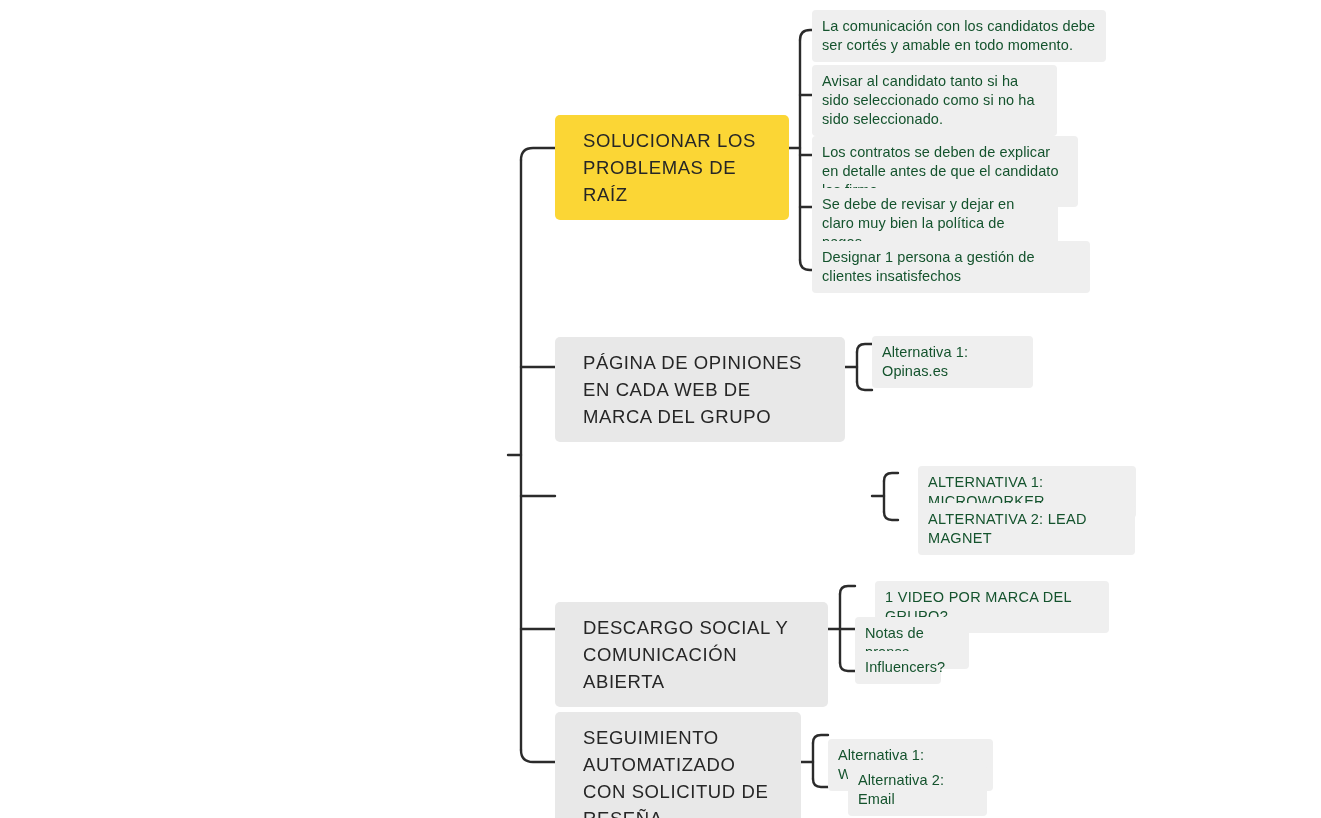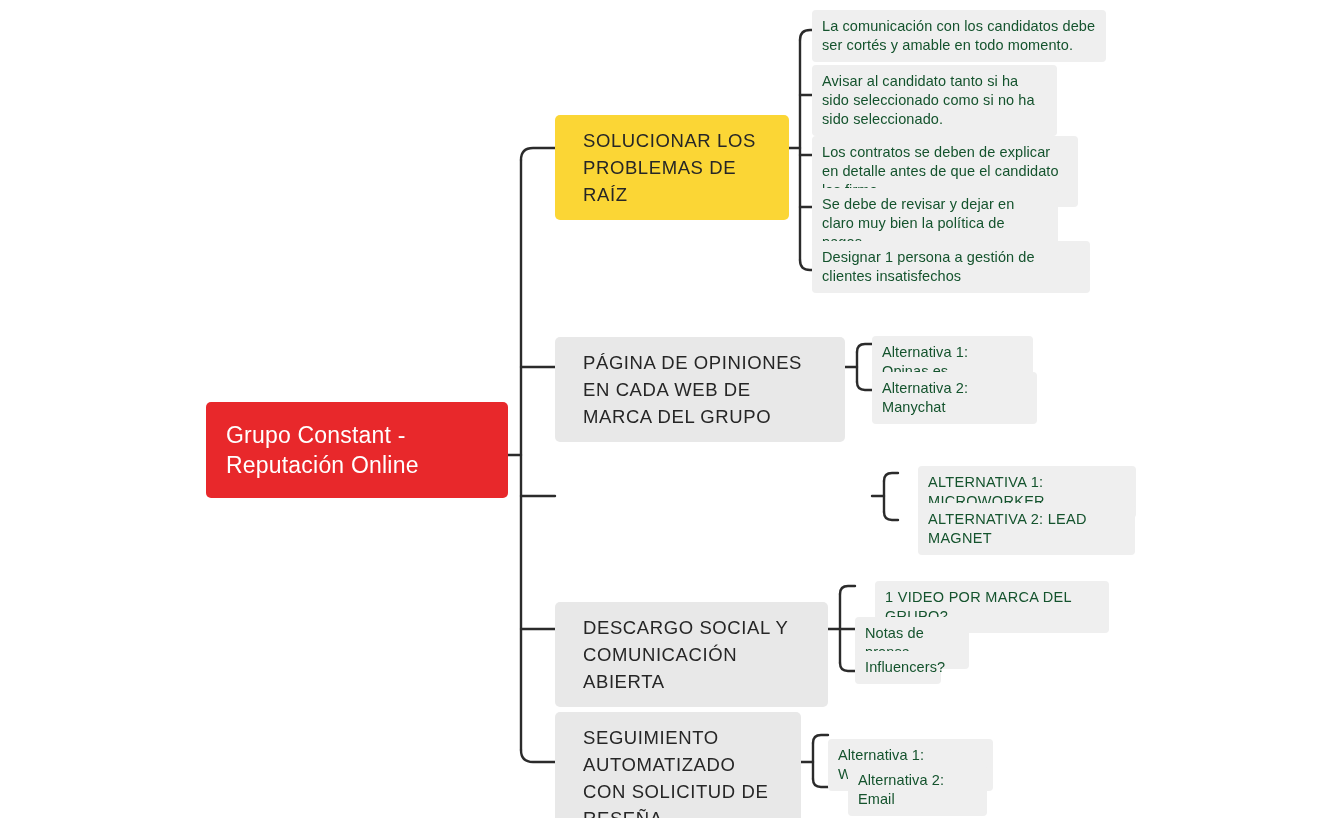--- a/index.html
+++ b/index.html
@@ -109,23 +109,20 @@
       <path d="M840 663 Q840 671 848 671 L855 671"></path>
       <path d="M840 629 L855 629"></path>
 
       <path d="M801 762 L813 762"></path>
       <path d="M813 743 L813 779"></path>
       <path d="M813 743 Q813 735 821 735 L828 735"></path>
       <path d="M813 779 Q813 787 821 787 L828 787"></path>
     </g>
   </svg>
 
-  <div class="node root-node" style="left:206px; top:402px; width:302px;">
-    <span>Grupo Constant - Reputación Online</span>
-  </div>
 
   <div class="node branch-node highlight" style="left:555px; top:115px; width:234px;">
     <span>SOLUCIONAR LOS PROBLEMAS DE RAÍZ</span>
   </div>
   <div class="node leaf-node" style="left:812px; top:10px; width:294px;">
     <span>La comunicación con los candidatos debe ser cortés y amable en todo momento.</span>
   </div>
   <div class="node leaf-node" style="left:812px; top:65px; width:245px;">
     <span>Avisar al candidato tanto si ha sido seleccionado como si no ha sido seleccionado.</span>
   </div>
@@ -137,23 +134,20 @@
   </div>
   <div class="node leaf-node" style="left:812px; top:241px; width:278px;">
     <span>Designar 1 persona a gestión de clientes insatisfechos</span>
   </div>
 
   <div class="node branch-node" style="left:555px; top:317px; width:290px;margin-top:20px;">
     <span>PÁGINA DE OPINIONES EN CADA WEB DE MARCA DEL GRUPO</span>
   </div>
   <div class="node leaf-node" style="left:872px; top:336px; width:161px;">
     <span>Alternativa 1: Opinas.es</span>
-  </div>
-  <div class="node leaf-node" style="left:872px; top:372px; width:165px;">
-    <span>Alternativa 2: Manychat</span>
   </div>
 
   <div class="node leaf-node caps" style="left:898px; top:466px; width:218px;">
     <span>ALTERNATIVA 1: MICROWORKER</span>
   </div>
   <div class="node leaf-node caps" style="left:898px; top:503px; width:217px;">
     <span>ALTERNATIVA 2: LEAD MAGNET</span>
   </div>
 
   <div class="node branch-node" style="left:555px; top:602px; width:273px;">

